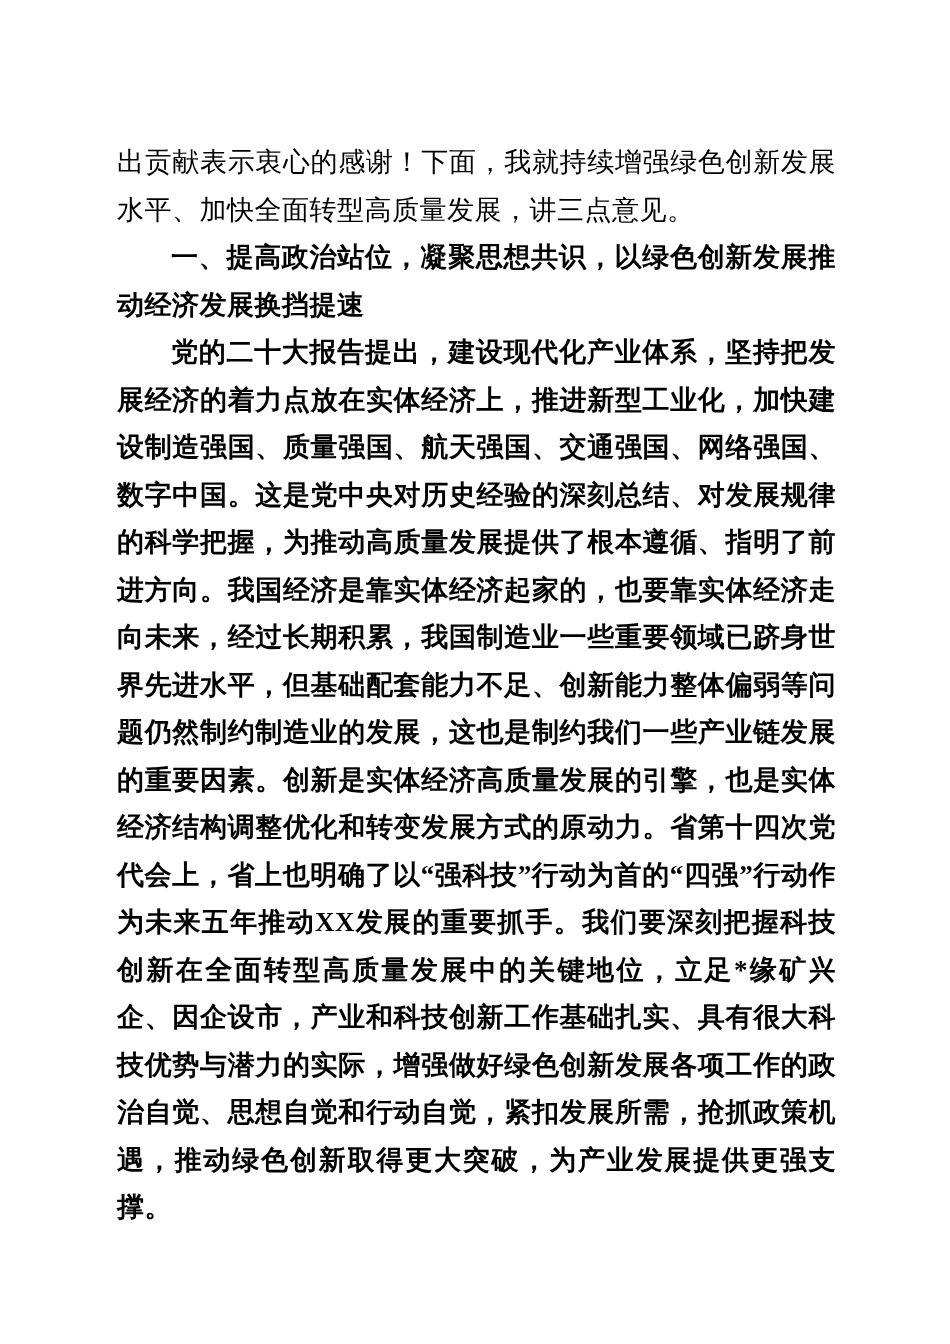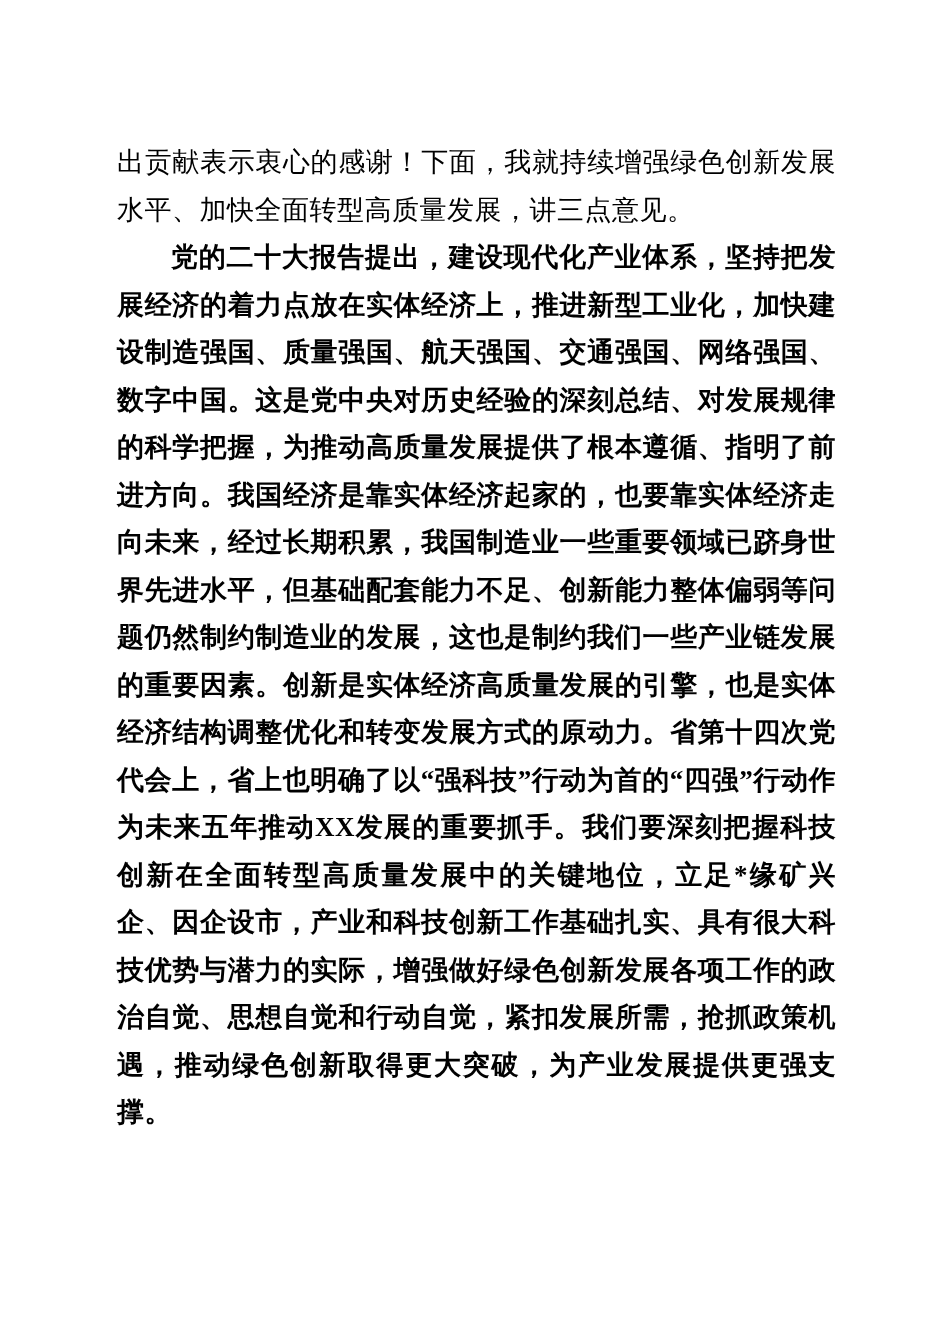--- a/index.html
+++ b/index.html
@@ -36,14 +36,15 @@
   }
   .para.heading {
     font-weight: bold;
   }
 </style>
 </head>
 <body>
 
 <div class="page">
   <p class="para">出贡献表示衷心的感谢！下面，我就持续增强绿色创新发展水平、加快全面转型高质量发展，讲三点意见。</p>
+  <p class="para indent heading">一、提高政治站位，凝聚思想共识，以绿色创新发展推动经济发展换挡提速</p>
   <p class="para indent">党的二十大报告提出，建设现代化产业体系，坚持把发展经济的着力点放在实体经济上，推进新型工业化，加快建设制造强国、质量强国、航天强国、交通强国、网络强国、数字中国。这是党中央对历史经验的深刻总结、对发展规律的科学把握，为推动高质量发展提供了根本遵循、指明了前进方向。我国经济是靠实体经济起家的，也要靠实体经济走向未来，经过长期积累，我国制造业一些重要领域已跻身世界先进水平，但基础配套能力不足、创新能力整体偏弱等问题仍然制约制造业的发展，这也是制约我们一些产业链发展的重要因素。创新是实体经济高质量发展的引擎，也是实体经济结构调整优化和转变发展方式的原动力。省第十四次党代会上，省上也明确了以“强科技”行动为首的“四强”行动作为未来五年推动XX发展的重要抓手。我们要深刻把握科技创新在全面转型高质量发展中的关键地位，立足*缘矿兴企、因企设市，产业和科技创新工作基础扎实、具有很大科技优势与潜力的实际，增强做好绿色创新发展各项工作的政治自觉、思想自觉和行动自觉，紧扣发展所需，抢抓政策机遇，推动绿色创新取得更大突破，为产业发展提供更强支撑。</p>
 </div>
 
 </body></html>

